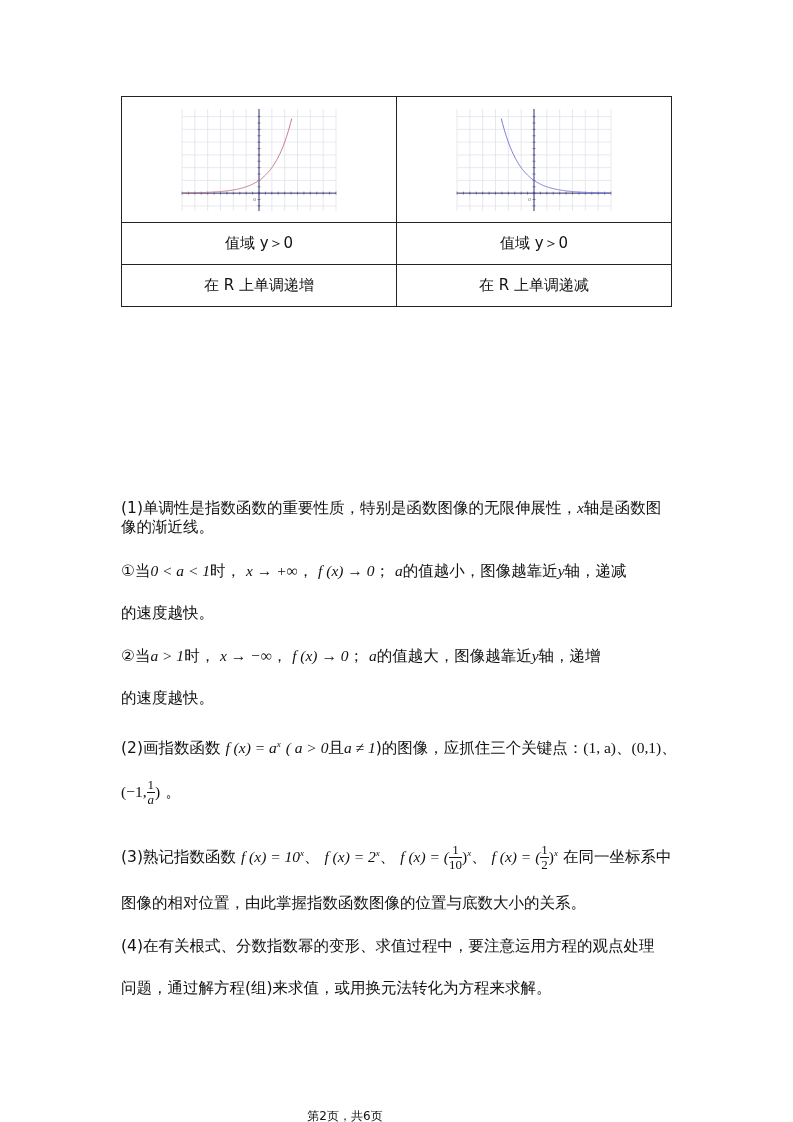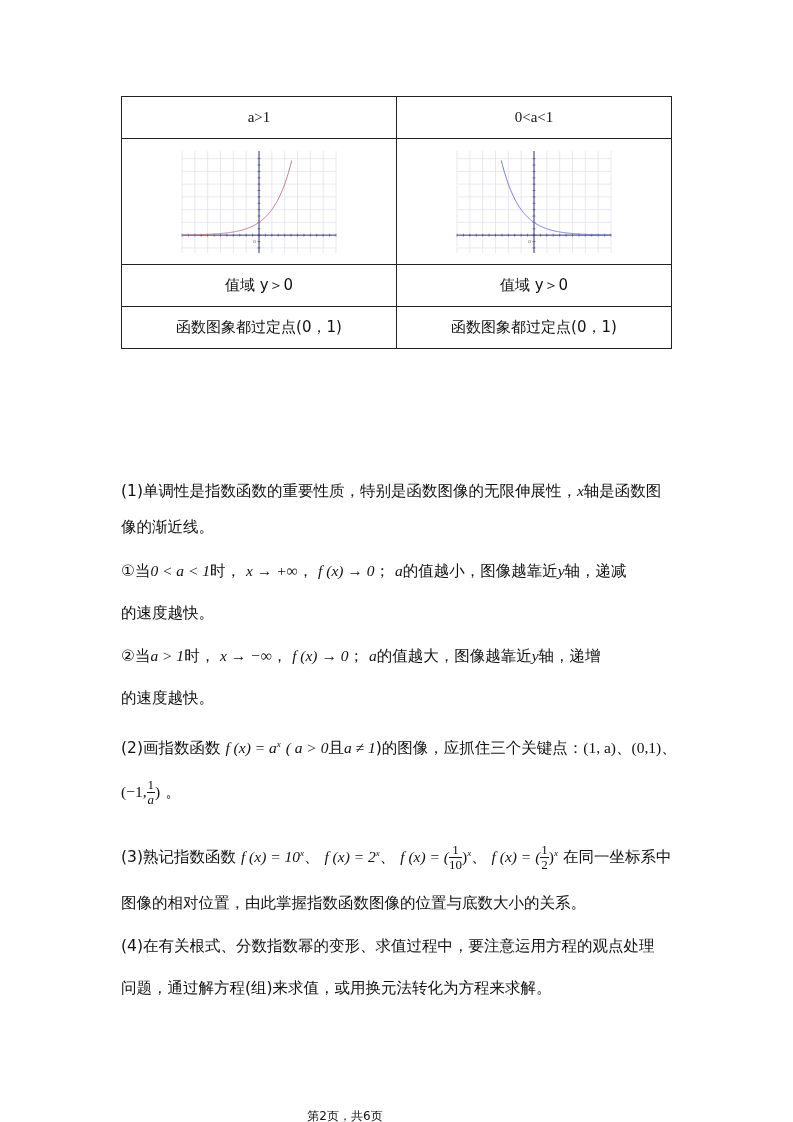--- a/index.html
+++ b/index.html
@@ -18,24 +18,20 @@
   .frac .num { display:block; border-bottom:1px solid #111; padding:0 1px; }
   .frac .den { display:block; }
   sup { font-size:9px; }
   .footer { position:absolute; top:1108px; left:0; width:690px; text-align:center; font-size:12px; }
 </style>
 </head>
 <body>
 
 <table class="tbl">
   <tbody>
-      <tr class="h">
-    <td>a&gt;1</td>
-    <td>0&lt;a&lt;1</td>
-  </tr>
   <tr class="g">
     <td>
       <svg class="graph" id="g0" width="162" height="110">
             <line x1="4" x2="4" y1="4" y2="106" stroke="#e2e2ee" stroke-width="0.8"></line>
             <line x1="16.833333333333332" x2="16.833333333333332" y1="4" y2="106" stroke="#e2e2ee" stroke-width="0.8"></line>
             <line x1="29.666666666666664" x2="29.666666666666664" y1="4" y2="106" stroke="#e2e2ee" stroke-width="0.8"></line>
             <line x1="42.5" x2="42.5" y1="4" y2="106" stroke="#e2e2ee" stroke-width="0.8"></line>
             <line x1="55.33333333333333" x2="55.33333333333333" y1="4" y2="106" stroke="#e2e2ee" stroke-width="0.8"></line>
             <line x1="68.16666666666667" x2="68.16666666666667" y1="4" y2="106" stroke="#e2e2ee" stroke-width="0.8"></line>
             <line x1="81" x2="81" y1="4" y2="106" stroke="#e2e2ee" stroke-width="0.8"></line>
@@ -167,27 +163,27 @@
             <path d="M48.27 13.48 L48.92 16.03 L49.56 18.48 L50.20 20.86 L50.84 23.15 L51.48 25.36 L52.12 27.50 L52.77 29.57 L53.41 31.56 L54.05 33.49 L54.69 35.35 L55.33 37.15 L55.97 38.89 L56.62 40.57 L57.26 42.19 L57.90 43.75 L58.54 45.26 L59.18 46.73 L59.82 48.14 L60.47 49.50 L61.11 50.82 L61.75 52.09 L62.39 53.32 L63.03 54.50 L63.67 55.65 L64.32 56.76 L64.96 57.83 L65.60 58.86 L66.24 59.86 L66.88 60.82 L67.52 61.75 L68.17 62.65 L68.81 63.52 L69.45 64.36 L70.09 65.17 L70.73 65.95 L71.37 66.71 L72.02 67.44 L72.66 68.14 L73.30 68.82 L73.94 69.48 L74.58 70.12 L75.22 70.73 L75.87 71.33 L76.51 71.90 L77.15 72.45 L77.79 72.99 L78.43 73.50 L79.07 74.00 L79.72 74.48 L80.36 74.95 L81.00 75.40 L81.64 75.83 L82.28 76.25 L82.92 76.66 L83.57 77.05 L84.21 77.43 L84.85 77.79 L85.49 78.15 L86.13 78.49 L86.77 78.82 L87.42 79.13 L88.06 79.44 L88.70 79.74 L89.34 80.02 L89.98 80.30 L90.62 80.57 L91.27 80.83 L91.91 81.08 L92.55 81.32 L93.19 81.55 L93.83 81.77 L94.47 81.99 L95.12 82.20 L95.76 82.40 L96.40 82.60 L97.04 82.79 L97.68 82.97 L98.32 83.15 L98.97 83.32 L99.61 83.48 L100.25 83.64 L100.89 83.80 L101.53 83.94 L102.17 84.09 L102.82 84.23 L103.46 84.36 L104.10 84.49 L104.74 84.61 L105.38 84.73 L106.02 84.85 L106.67 84.96 L107.31 85.07 L107.95 85.18 L108.59 85.28 L109.23 85.38 L109.87 85.47 L110.52 85.56 L111.16 85.65 L111.80 85.73 L112.44 85.82 L113.08 85.90 L113.72 85.97 L114.37 86.05 L115.01 86.12 L115.65 86.19 L116.29 86.25 L116.93 86.32 L117.57 86.38 L118.22 86.44 L118.86 86.50 L119.50 86.56 L120.14 86.61 L120.78 86.66 L121.42 86.71 L122.07 86.76 L122.71 86.81 L123.35 86.86 L123.99 86.90 L124.63 86.94 L125.27 86.98 L125.92 87.02 L126.56 87.06 L127.20 87.10 L127.84 87.13 L128.48 87.17 L129.12 87.20 L129.77 87.23 L130.41 87.27 L131.05 87.30 L131.69 87.33 L132.33 87.35 L132.97 87.38 L133.62 87.41 L134.26 87.43 L134.90 87.46 L135.54 87.48 L136.18 87.50 L136.82 87.52 L137.47 87.55 L138.11 87.57 L138.75 87.59 L139.39 87.61 L140.03 87.62 L140.67 87.64 L141.32 87.66 L141.96 87.68 L142.60 87.69 L143.24 87.71 L143.88 87.72 L144.52 87.74 L145.17 87.75 L145.81 87.77 L146.45 87.78 L147.09 87.79 L147.73 87.80 L148.37 87.81 L149.02 87.83 L149.66 87.84 L150.30 87.85 L150.94 87.86 L151.58 87.87 L152.22 87.88 L152.87 87.89 L153.51 87.90 L154.15 87.90 L154.79 87.91 L155.43 87.92 L156.07 87.93 L156.72 87.94 L157.36 87.94 L158.00 87.95 " fill="none" stroke="#7a7ad8" stroke-width="1"></path>
             <text x="75" y="96.15" font-size="5" fill="#666">o</text>
           </svg>
     </td>
   </tr>
   <tr class="r">
     <td>值域 y＞0</td>
     <td>值域 y＞0</td>
   </tr>
   <tr class="r">
-    <td>函数图象都过定点(0，1)</td>
-    <td>函数图象都过定点(0，1)</td>
+    <td>在 R 上单调递增</td>
+    <td>在 R 上单调递减</td>
   </tr>
 </tbody>
   </table>
 
-<div class="para" style="top:481px;">
+<div class="para" style="top:498px;">
   <span>(1)单调性是指数函数的重要性质，特别是函数图像的无限伸展性，</span><span class="m">x</span><span>轴是函数图</span>
 </div>
 <div class="para" style="top:517px;">像的渐近线。</div>
 
 <div class="para" style="top:561px;">
   <span>①当</span><span class="m">0 &lt; a &lt; 1</span><span>时，</span>
   <span class="m">x → +∞</span><span>，</span>
   <span class="m">f (x) → 0</span><span>；</span>
   <span class="m">a</span><span>的值越小，图像越靠近</span><span class="m">y</span><span>轴，递减</span>
 </div>

